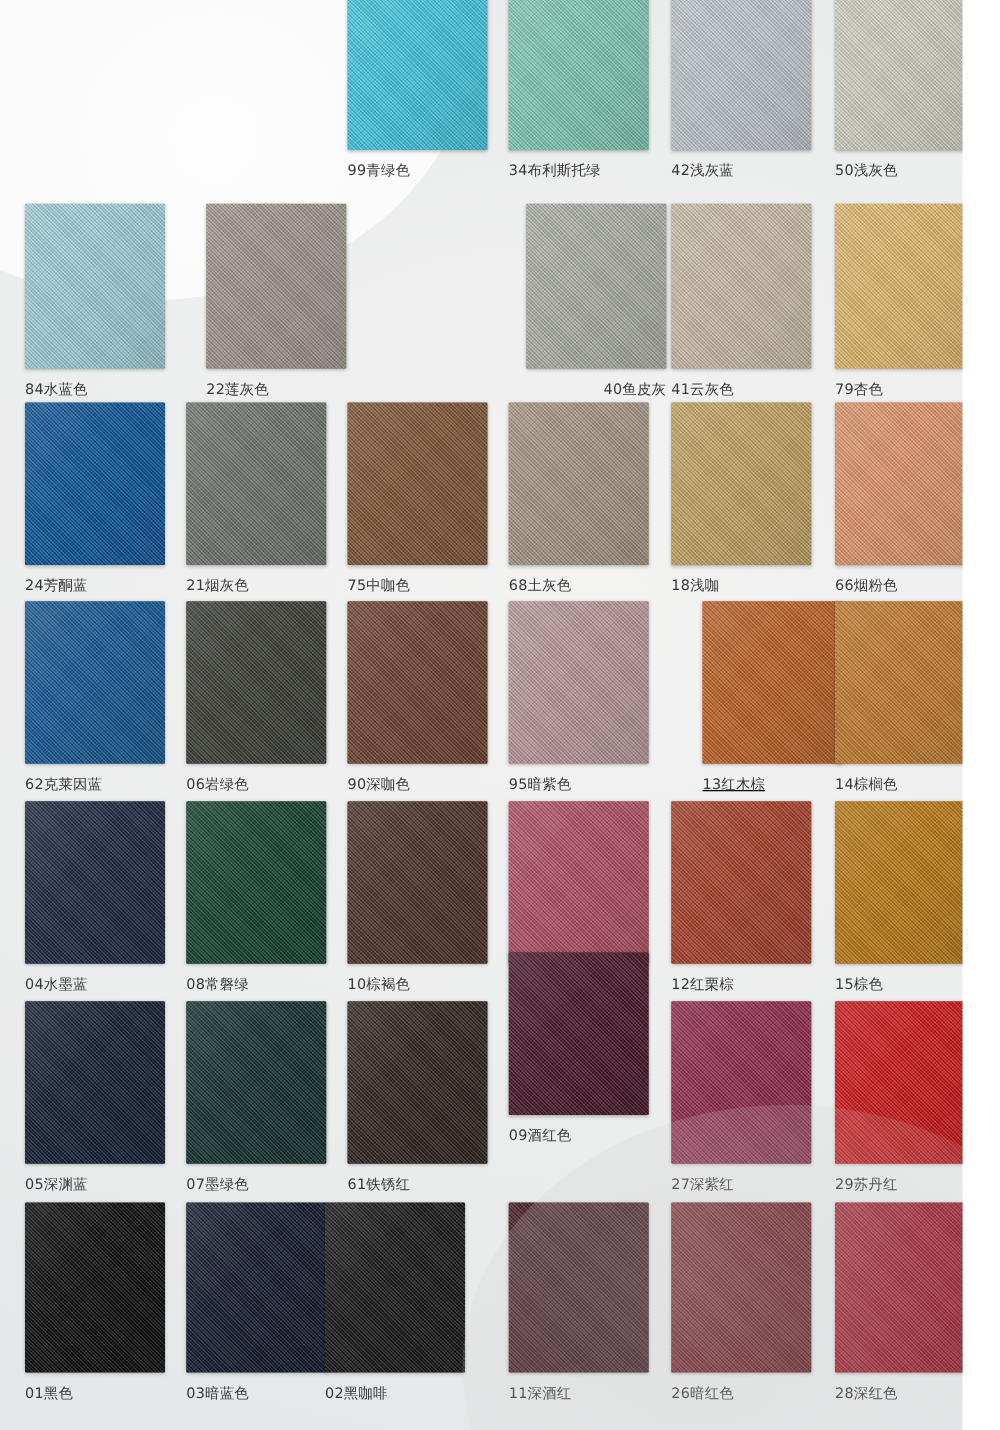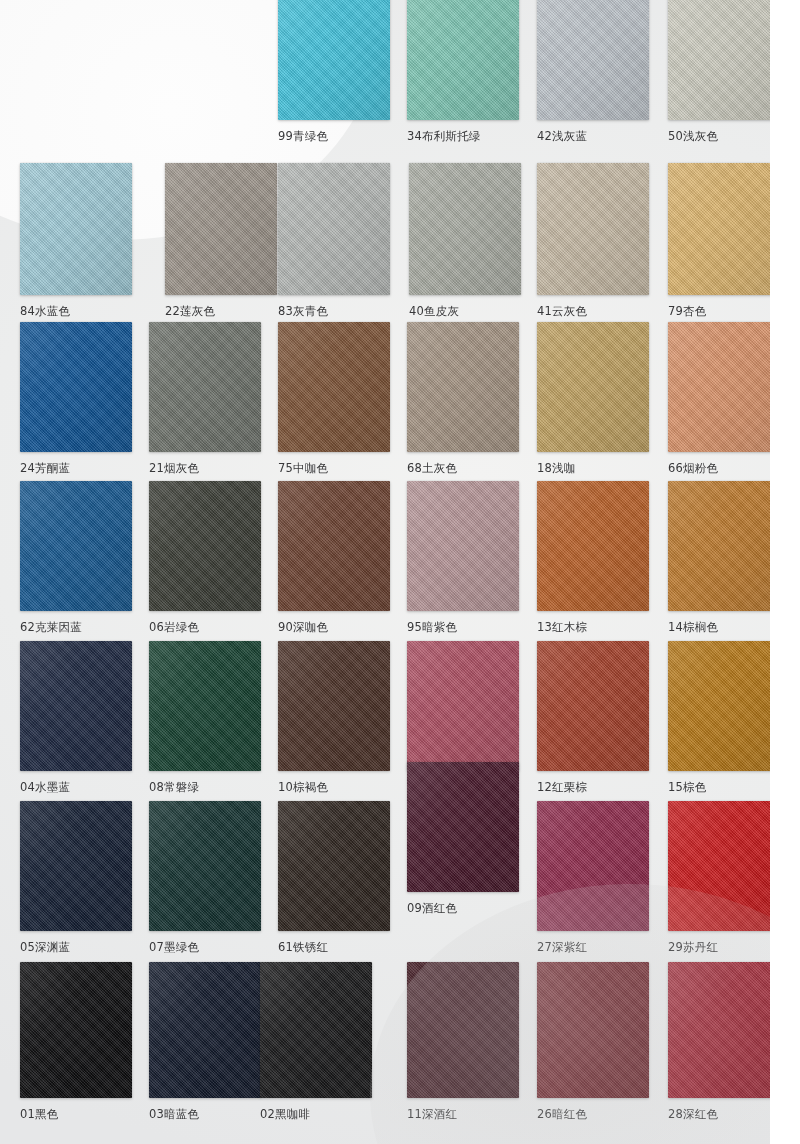--- a/index.html
+++ b/index.html
@@ -129,25 +129,21 @@
         <div class="label">50浅灰色</div>
       </div>
       <div class="cell" style="left: 20px; top: 163px;">
         <div class="swatch" title="84水蓝色" style="height: 132px; background-color: rgb(158, 201, 214);"></div>
         <div class="label">84水蓝色</div>
       </div>
       <div class="cell" style="left: 165px; top: 163px;">
         <div class="swatch" title="22莲灰色" style="height: 132px; background-color: rgb(156, 148, 138);"></div>
         <div class="label">22莲灰色</div>
       </div>
-      <div class="cell" style="left: 278px; top: 163px;">
-        <div class="swatch" title="83灰青色" style="height: 132px; background-color: rgb(180, 184, 181);"></div>
-        <div class="label">83灰青色</div>
-      </div>
-      <div class="cell" style="left: 409px; top: 163px;">
+      <div class="cell" style="left: 421px; top: 163px; text-align: right;">
         <div class="swatch" title="40鱼皮灰" style="height: 132px; background-color: rgb(169, 172, 163);"></div>
         <div class="label">40鱼皮灰</div>
       </div>
       <div class="cell" style="left: 537px; top: 163px;">
         <div class="swatch" title="41云灰色" style="height: 132px; background-color: rgb(197, 185, 164);"></div>
         <div class="label">41云灰色</div>
       </div>
       <div class="cell" style="left: 668px; top: 163px;">
         <div class="swatch" title="79杏色" style="height: 132px; background-color: rgb(220, 180, 110);"></div>
         <div class="label">79杏色</div>
@@ -185,21 +181,21 @@
         <div class="label">06岩绿色</div>
       </div>
       <div class="cell" style="left: 278px; top: 481px;">
         <div class="swatch" title="90深咖色" style="height: 130px; background-color: rgb(107, 65, 48);"></div>
         <div class="label">90深咖色</div>
       </div>
       <div class="cell" style="left: 407px; top: 481px;">
         <div class="swatch" title="95暗紫色" style="height: 130px; background-color: rgb(181, 149, 151);"></div>
         <div class="label">95暗紫色</div>
       </div>
-      <div class="cell" style="left: 537px; top: 481px;">
+      <div class="cell" style="left: 562px; top: 481px; text-decoration: underline;">
         <div class="swatch" title="13红木棕" style="height: 130px; background-color: rgb(184, 95, 40);"></div>
         <div class="label">13红木棕</div>
       </div>
       <div class="cell" style="left: 668px; top: 481px;">
         <div class="swatch" title="14棕榈色" style="height: 130px; background-color: rgb(188, 122, 46);"></div>
         <div class="label">14棕榈色</div>
       </div>
       <div class="cell" style="left: 20px; top: 641px;">
         <div class="swatch" title="04水墨蓝" style="height: 130px; background-color: rgb(28, 39, 64);"></div>
         <div class="label">04水墨蓝</div>

